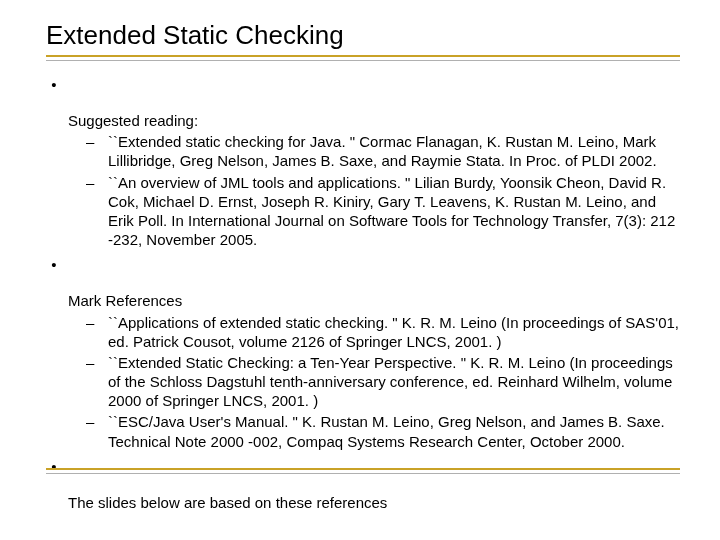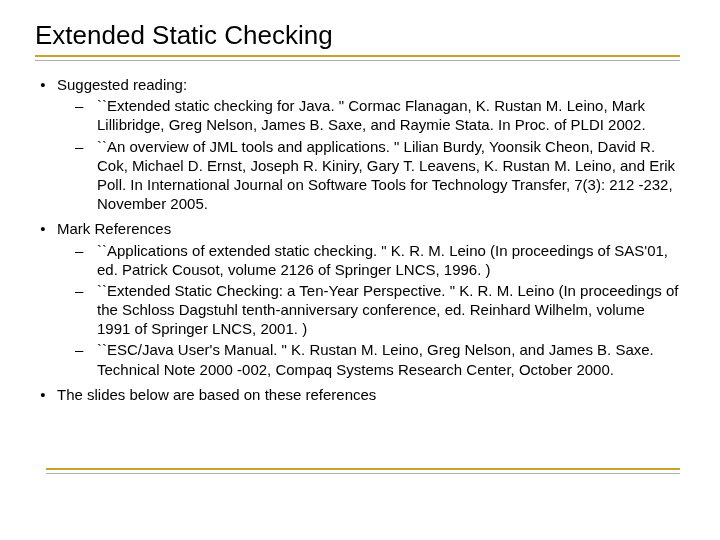--- a/index.html
+++ b/index.html
@@ -8,21 +8,21 @@
     width: 720px;
     height: 540px;
     background: #ffffff;
     font-family: Arial, Helvetica, sans-serif;
     color: #000000;
   }
   .slide {
     box-sizing: border-box;
     width: 720px;
     height: 500px;
-    padding: 20px 40px 30px 29px;
+    padding: 20px 40px 30px 40px;
     position: relative;
   }
   .title {
     font-size: 26px;
     font-weight: 400;
     color: #000000;
     margin: 0 0 4px 6px;
   }
   .rule-gold {
     border: none;
@@ -52,20 +52,21 @@
     display: flex;
     margin-top: 6px;
   }
   .b1 .marker {
     width: 28px;
     flex: none;
     text-align: center;
   }
   .b1 .text {
     flex: 1;
+    margin-top: 36px;
   }
   .b2 {
     display: flex;
     margin-top: 2px;
     margin-left: 46px;
   }
   .b2 .marker {
     width: 22px;
     flex: none;
   }
@@ -102,25 +103,25 @@
       <div class="marker">–</div>
       <div class="text">``An overview of JML tools and applications. " Lilian Burdy, Yoonsik Cheon, David R. Cok, Michael D. Ernst, Joseph R. Kiniry, Gary T. Leavens, K. Rustan M. Leino, and Erik Poll. In International Journal on Software Tools for Technology Transfer, 7(3): 212 -232, November 2005.</div>
     </div>
 
     <div class="b1">
       <div class="marker">•</div>
       <div class="text">Mark References</div>
     </div>
     <div class="b2">
       <div class="marker">–</div>
-      <div class="text">``Applications of extended static checking. " K. R. M. Leino (In proceedings of SAS'01, ed. Patrick Cousot, volume 2126 of Springer LNCS, 1996. )</div>
+      <div class="text">``Applications of extended static checking. " K. R. M. Leino (In proceedings of SAS'01, ed. Patrick Cousot, volume 2126 of Springer LNCS, 2001. )</div>
     </div>
     <div class="b2">
       <div class="marker">–</div>
-      <div class="text">``Extended Static Checking: a Ten-Year Perspective. " K. R. M. Leino (In proceedings of the Schloss Dagstuhl tenth-anniversary conference, ed. Reinhard Wilhelm, volume 1991 of Springer LNCS, 2001. )</div>
+      <div class="text">``Extended Static Checking: a Ten-Year Perspective. " K. R. M. Leino (In proceedings of the Schloss Dagstuhl tenth-anniversary conference, ed. Reinhard Wilhelm, volume 2000 of Springer LNCS, 2001. )</div>
     </div>
     <div class="b2">
       <div class="marker">–</div>
       <div class="text">``ESC/Java User's Manual. "  K. Rustan M. Leino, Greg Nelson, and James B. Saxe. Technical Note 2000 -002, Compaq Systems Research Center, October 2000.</div>
     </div>
 
     <div class="b1">
       <div class="marker">•</div>
       <div class="text">The slides below are based on these references</div>
     </div>

